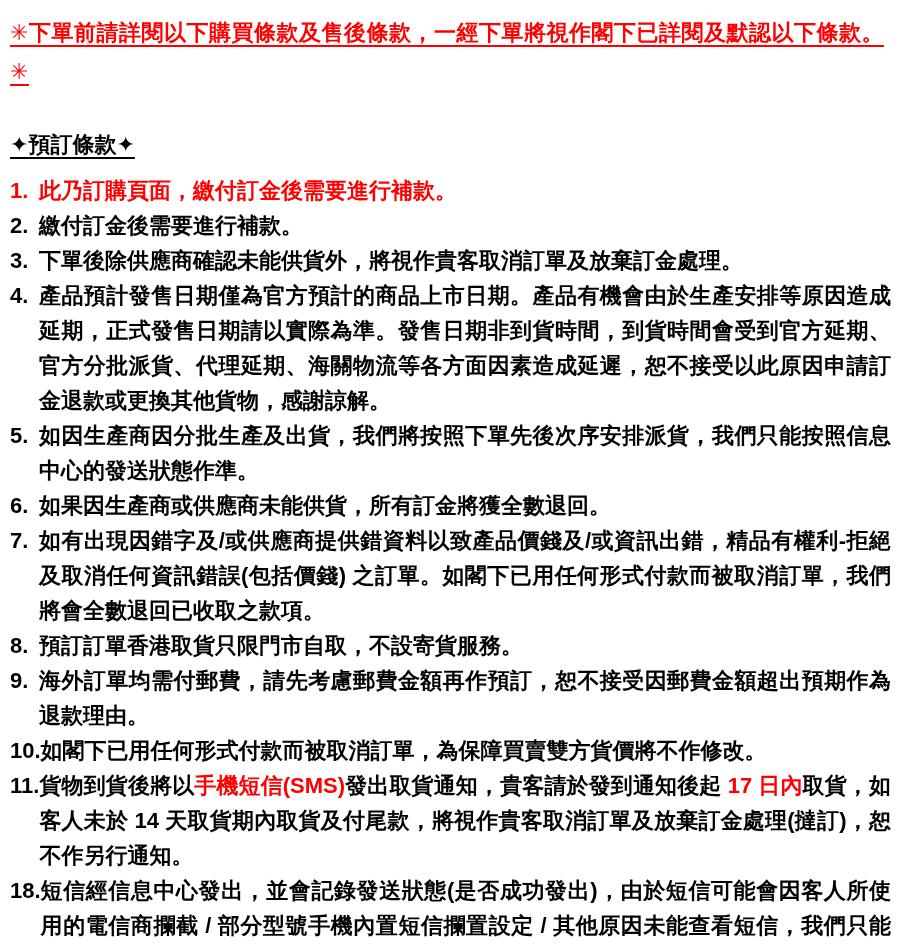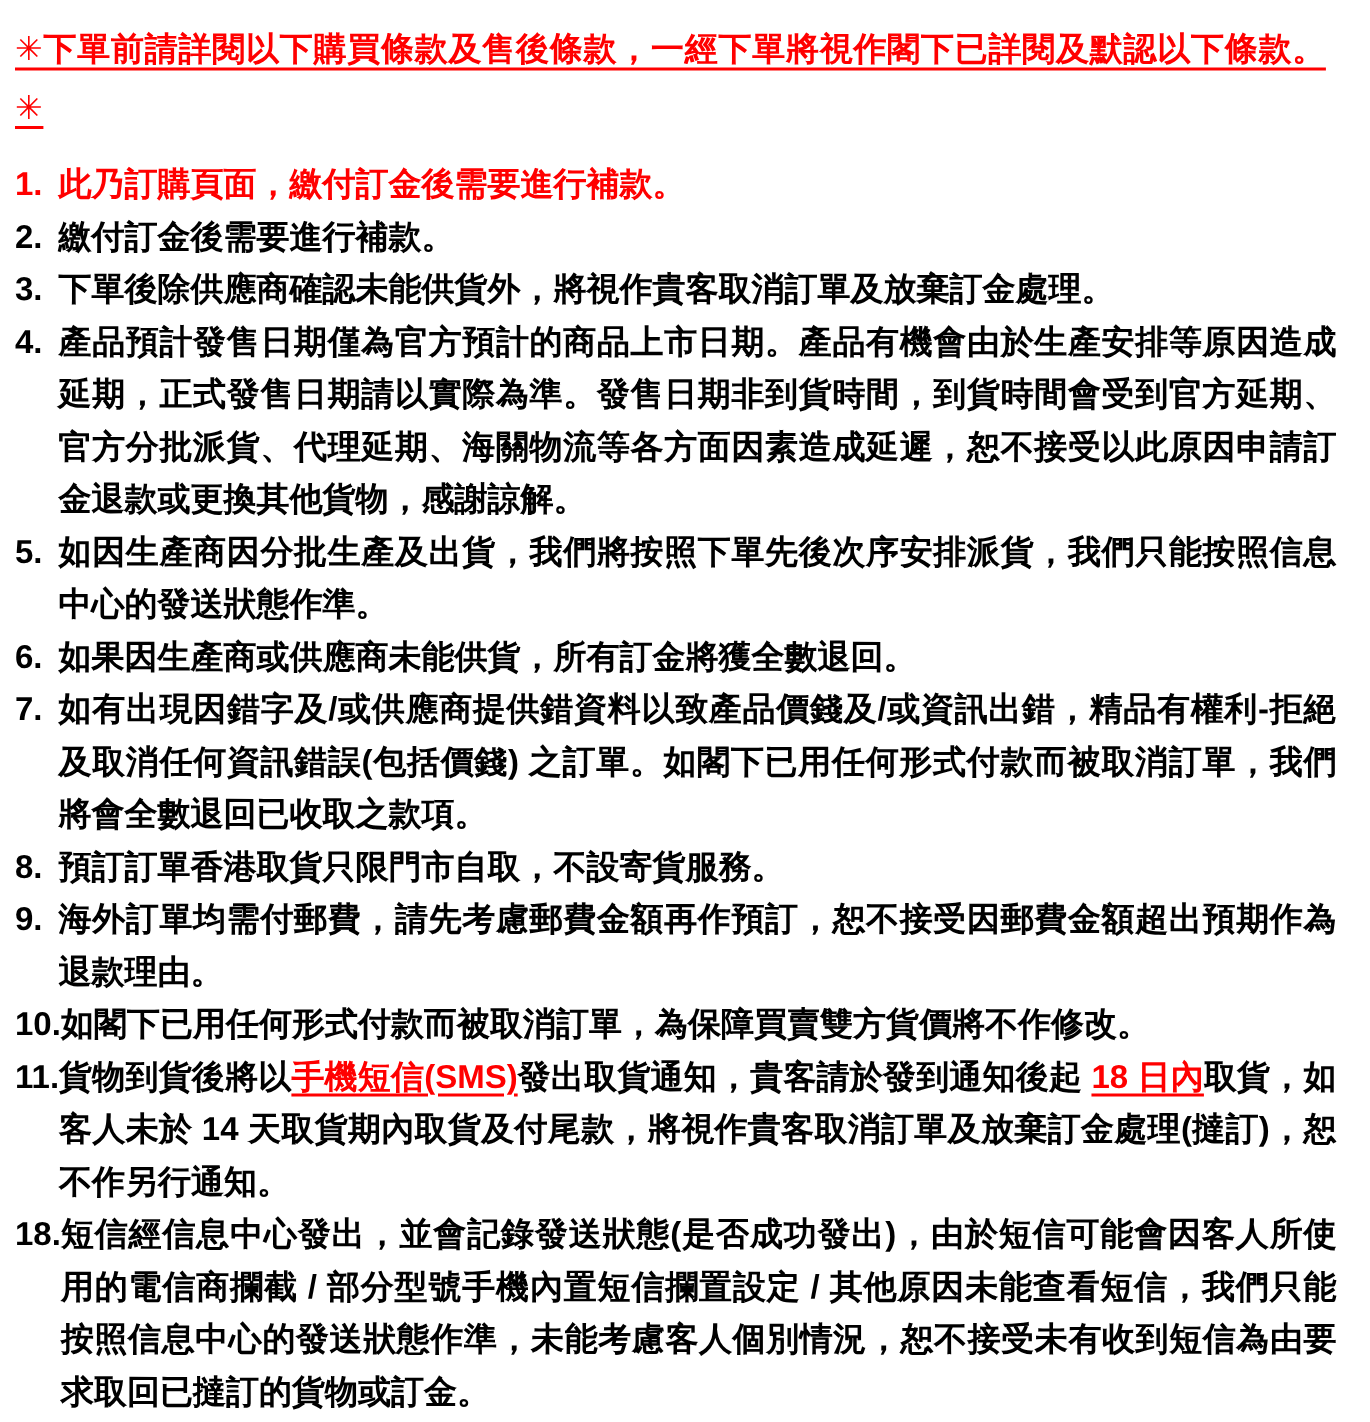--- a/index.html
+++ b/index.html
@@ -56,31 +56,33 @@
     flex: 0 0 29px;
     white-space: nowrap;
   }
   .term-body {
     flex: 1;
     text-align: justify;
   }
   .term.red { color: var(--red); }
   .red-underline {
     color: var(--red);
-    text-decoration: underline;
     text-decoration-thickness: 2px;
     text-underline-offset: 4px;
   }
 </style>
 </head>
 <body style="background: rgb(255, 255, 255);">
 
 <div class="page">
   <div class="notice">✳下單前請詳閱以下購買條款及售後條款，一經下單將視作閣下已詳閱及默認以下條款。✳</div>
 
+  <div class="heading-row">
+    <span class="heading">✦預訂條款✦</span>
+  </div>
 
   <div class="terms" id="terms-list">
       <div class="term red">
         <span class="term-num">1.</span>
         <span class="term-body"><span>此乃訂購頁面，繳付訂金後需要進行補款。</span></span>
       </div>
       <div class="term">
         <span class="term-num">2.</span>
         <span class="term-body"><span>繳付訂金後需要進行補款。</span></span>
       </div>
@@ -111,20 +113,20 @@
       <div class="term">
         <span class="term-num">9.</span>
         <span class="term-body"><span>海外訂單均需付郵費，請先考慮郵費金額再作預訂，恕不接受因郵費金額超出預期作為退款理由。</span></span>
       </div>
       <div class="term">
         <span class="term-num">10.</span>
         <span class="term-body"><span>如閣下已用任何形式付款而被取消訂單，為保障買賣雙方貨價將不作修改。</span></span>
       </div>
       <div class="term">
         <span class="term-num">11.</span>
-        <span class="term-body"><span>貨物到貨後將以</span><span class="red-underline">手機短信(SMS)</span><span>發出取貨通知，貴客請於發到通知後起 </span><span class="red-underline">18 日內</span><span>取貨，如客人未於 14 天取貨期內取貨及付尾款，將視作貴客取消訂單及放棄訂金處理(撻訂)，恕不作另行通知。</span></span>
+        <span class="term-body"><span>貨物到貨後將以</span><span class="red-underline">手機短信(SMS)</span><span>發出取貨通知，貴客請於發到通知後起 </span><span class="red-underline">17 日內</span><span>取貨，如客人未於 14 天取貨期內取貨及付尾款，將視作貴客取消訂單及放棄訂金處理(撻訂)，恕不作另行通知。</span></span>
       </div>
       <div class="term">
         <span class="term-num">18.</span>
         <span class="term-body"><span>短信經信息中心發出，並會記錄發送狀態(是否成功發出)，由於短信可能會因客人所使用的電信商攔截 / 部分型號手機內置短信攔置設定 / 其他原因未能查看短信，我們只能按照信息中心的發送狀態作準，未能考慮客人個別情況，恕不接受未有收到短信為由要求取回已撻訂的貨物或訂金。</span></span>
       </div>
     </div>
 </div>
 
 </body></html>

